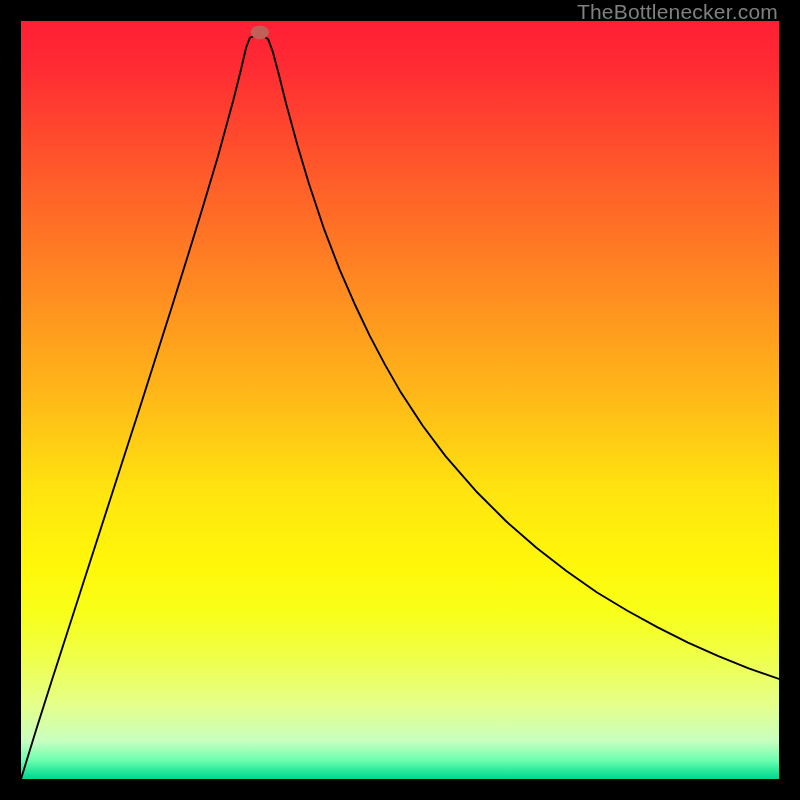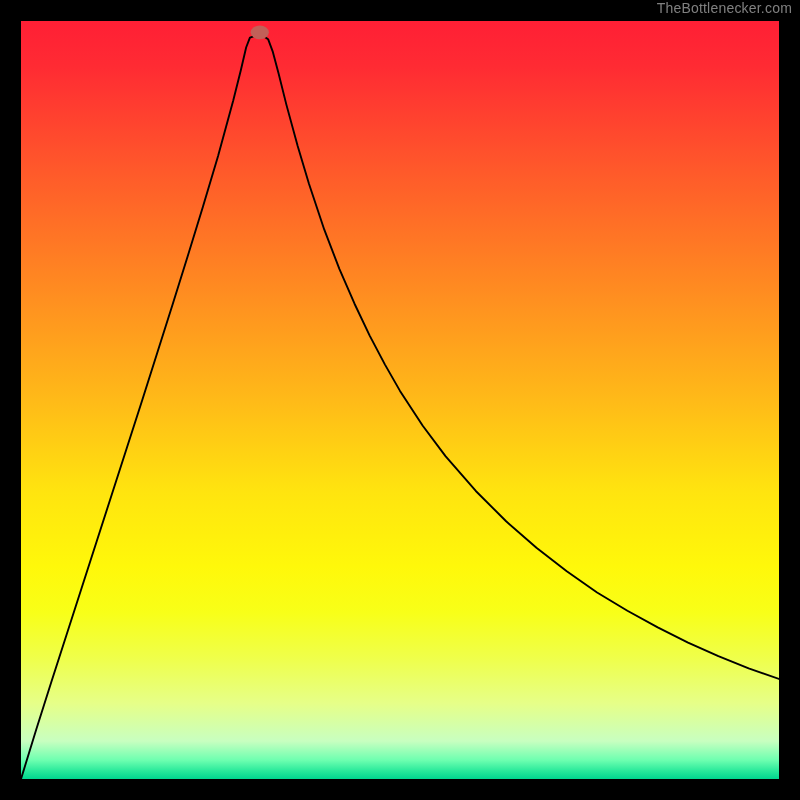--- a/index.html
+++ b/index.html
@@ -22,23 +22,23 @@
   .plot-area {
     position: absolute;
     left: 0;
     top: 0;
     width: 758px;
     height: 758px;
   }
   .watermark {
     position: absolute;
     top: 0px;
-    right: 8px;
+    right: 22px;
     color: #808080;
-    font-size: 14px;
+    font-size: 21px;
     font-weight: 400;
     letter-spacing: 0.2px;
     font-family: Arial, Helvetica, sans-serif;
     text-align: right;
   }
   svg { display: block; }
 </style>
 </head>
 <body>
 

